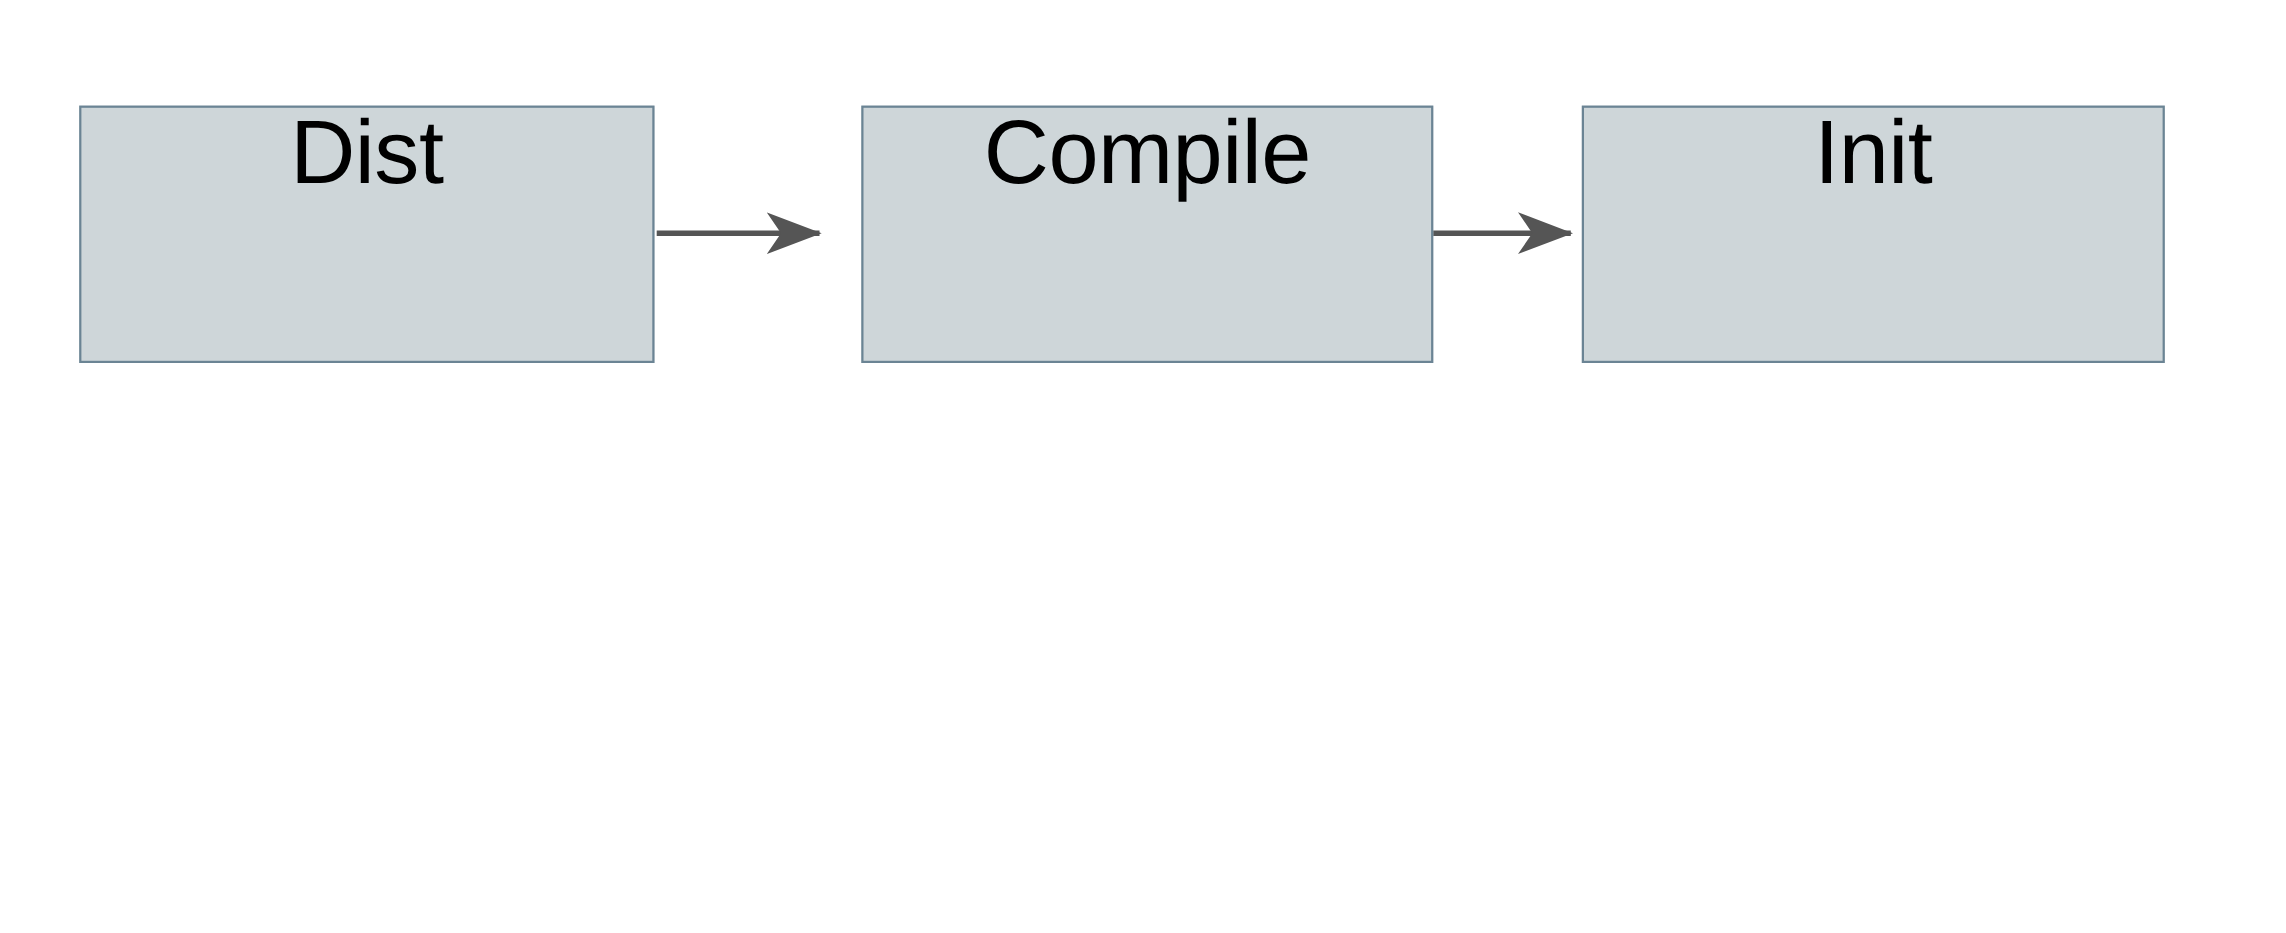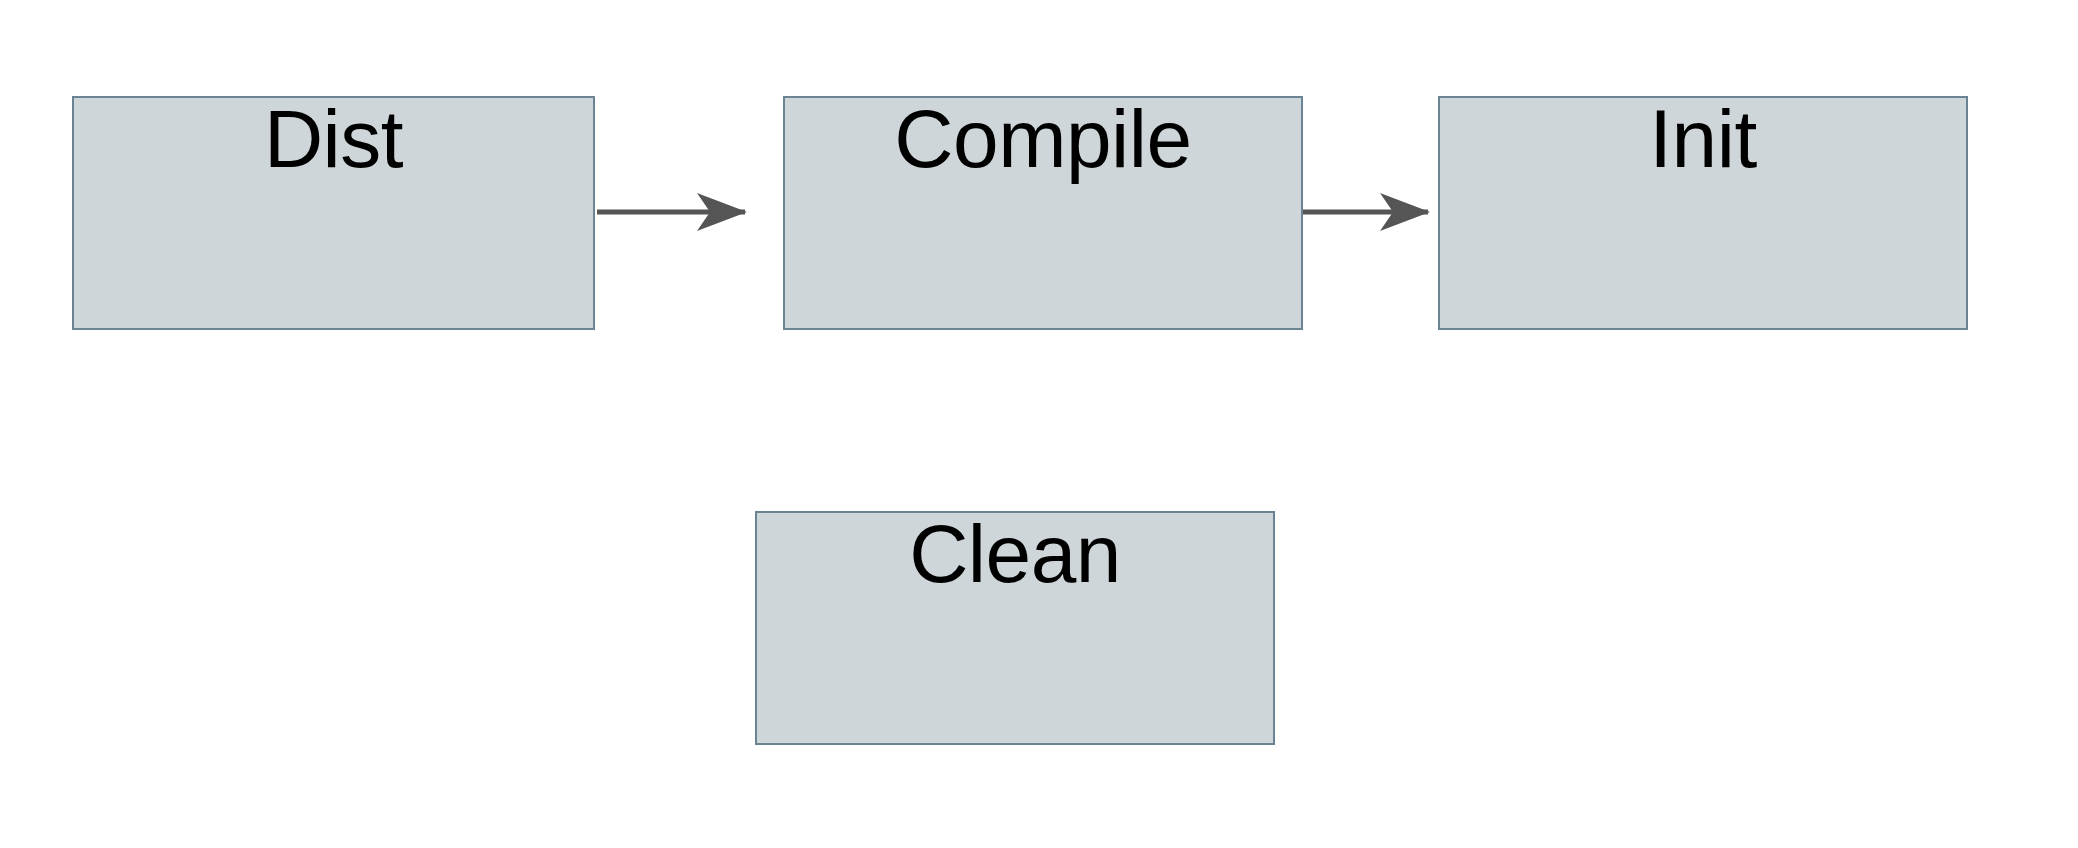--- a/index.html
+++ b/index.html
@@ -70,17 +70,14 @@
   </div>
 
   <div class="node" style="left:755px; top:96px; width:520px; height:234px;margin-left:28px;">
     <span class="node-label">Compile</span>
   </div>
 
   <div class="node" style="left:1438px; top:96px; width:530px; height:234px;">
     <span class="node-label">Init</span>
   </div>
 
-  <div class="node" style="left:755px; top:511px; width:520px; height:234px;">
-    <span class="node-label">Clean</span>
-  </div>
 
 </div>
 
 </body></html>

